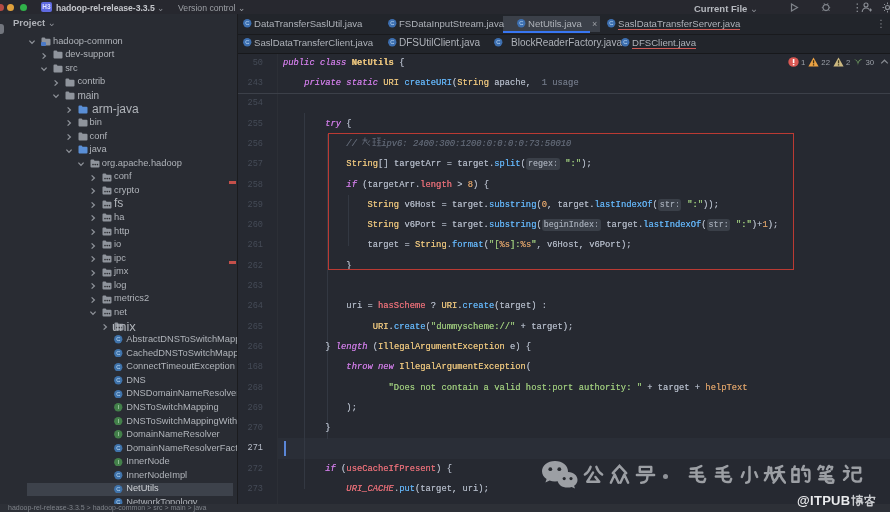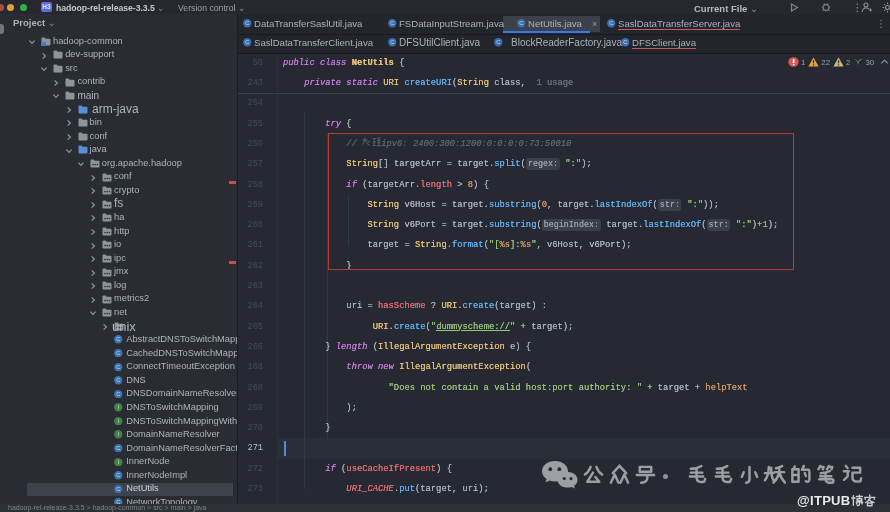--- a/index.html
+++ b/index.html
@@ -35,35 +35,35 @@
 <div class="gn" style="top:316.65px">265</div>
 <div class="gn" style="top:336.95000000000005px">266</div>
 <div class="gn" style="top:357.25px">168</div>
 <div class="gn" style="top:377.54999999999995px">268</div>
 <div class="gn" style="top:397.85px">269</div>
 <div class="gn" style="top:418.15px">270</div>
 <div class="gn" style="top:438.45000000000005px;color:#b7bdc9">271</div>
 <div class="gn" style="top:458.75px">272</div>
 <div class="gn" style="top:479.04999999999995px">273</div>
 <div class="cl" style="top:52.7px"><span style="color:#c678dd;font-style:italic">public class </span><span style="color:#e5c07b;font-weight:bold">NetUtils</span><span> {</span></div>
-<div class="cl" style="top:73.0px"><span>    </span><span style="color:#c678dd;font-style:italic">private static </span><span style="color:#e5c07b">URI </span><span style="color:#61afef">createURI</span><span>(</span><span style="color:#e5c07b">String</span><span> class,</span><span style="color:#6b7280">  1 usage</span></div>
+<div class="cl" style="top:73.0px"><span>    </span><span style="color:#c678dd;font-style:italic">private static </span><span style="color:#e5c07b">URI </span><span style="color:#61afef">createURI</span><span>(</span><span style="color:#e5c07b">String</span><span> apache,</span><span style="color:#6b7280">  1 usage</span></div>
 <div class="cl" style="top:113.64999999999999px"><span>        </span><span style="color:#c678dd;font-style:italic">try</span><span> {</span></div>
 <div class="cl" style="top:133.95px"><span>            </span><span style="color:#5c6370;font-style:italic">// </span><span style="display:inline-block;width:19px;height:12px;vertical-align:-2px;position:relative"><svg width="9" height="10" viewBox="0 0 9 10" style="position:absolute;top:1px;left:0">
         <path d="M3 0.5 C3 3 2 5.5 0.5 7.5 M0.5 3 H5.4 M3.6 3 C4 5.4 5.4 7.2 8 8.4 M6 5.8 L7.8 3.4" stroke="#5c6370" stroke-width="1" fill="none"></path>
       </svg><svg width="9" height="10" viewBox="0 0 9 10" style="position:absolute;top:1px;left:10px">
         <path d="M0.5 1.5 H3.8 M2.2 1.5 V8.5 M0.5 5 H3.8 M0.5 8.5 H3.8 M5 1 H8.7 M6.8 1 V8.8 M5 3.4 H8.7 M5 5.8 H8.7 M4.6 8.8 H9" stroke="#5c6370" stroke-width="0.9" fill="none"></path>
       </svg></span><span style="color:#5c6370;font-style:italic">ipv6: 2400:300:1200:0:0:0:0:73:50010</span></div>
 <div class="cl" style="top:154.25px"><span>            </span><span style="color:#e5c07b">String</span><span>[] targetArr = target.</span><span style="color:#61afef">split</span><span>(</span><span class="chip">regex:</span><span> </span><span style="color:#98c379">":"</span><span>);</span></div>
 <div class="cl" style="top:174.55px"><span>            </span><span style="color:#c678dd;font-style:italic">if</span><span> (targetArr.</span><span style="color:#e06c75">length</span><span> &gt; </span><span style="color:#d19a66">8</span><span>) {</span></div>
 <div class="cl" style="top:194.85px"><span>                </span><span style="color:#e5c07b">String</span><span> v6Host = target.</span><span style="color:#61afef">substring</span><span>(</span><span style="color:#d19a66">0</span><span>, target.</span><span style="color:#61afef">lastIndexOf</span><span>(</span><span class="chip">str:</span><span> </span><span style="color:#98c379">":"</span><span>));</span></div>
 <div class="cl" style="top:215.15px"><span>                </span><span style="color:#e5c07b">String</span><span> v6Port = target.</span><span style="color:#61afef">substring</span><span>(</span><span class="chip">beginIndex:</span><span> target.</span><span style="color:#61afef">lastIndexOf</span><span>(</span><span class="chip">str:</span><span> </span><span style="color:#98c379">":"</span><span>)+</span><span style="color:#d19a66">1</span><span>);</span></div>
 <div class="cl" style="top:235.45px"><span>                </span><span>target = </span><span style="color:#e5c07b">String</span><span>.</span><span style="color:#61afef">format</span><span>(</span><span style="color:#98c379">"[</span><span style="color:#d19a66">%s</span><span style="color:#98c379">]:</span><span style="color:#d19a66">%s</span><span style="color:#98c379">"</span><span>, v6Host, v6Port);</span></div>
 <div class="cl" style="top:255.75px"><span>            }</span></div>
 <div class="cl" style="top:296.35px"><span>            uri = </span><span style="color:#e06c75">hasScheme</span><span> ? </span><span style="color:#e5c07b">URI</span><span>.</span><span style="color:#61afef">create</span><span>(target) :</span></div>
-<div class="cl" style="top:316.65px"><span>                 </span><span style="color:#e5c07b">URI</span><span>.</span><span style="color:#61afef">create</span><span>(</span><span style="color:#98c379">"</span><span style="color:#98c379;text-decoration:underline">dummyscheme://</span><span style="color:#98c379">"</span><span> + target);</span></div>
+<div class="cl" style="top:316.65px"><span>                 </span><span style="color:#e5c07b">URI</span><span>.</span><span style="color:#61afef">create</span><span>(</span><span style="color:#98c379">"</span><span style="color:#98c379;">dummyscheme://</span><span style="color:#98c379">"</span><span> + target);</span></div>
 <div class="cl" style="top:336.95000000000005px"><span>        } </span><span style="color:#c678dd;font-style:italic">length</span><span> (</span><span style="color:#e5c07b">IllegalArgumentException</span><span> e) {</span></div>
 <div class="cl" style="top:357.25px"><span>            </span><span style="color:#c678dd;font-style:italic">throw</span><span> </span><span style="color:#c678dd;font-style:italic">new</span><span> </span><span style="color:#e5c07b">IllegalArgumentException</span><span>(</span></div>
 <div class="cl" style="top:377.54999999999995px"><span>                    </span><span style="color:#98c379">"Does not contain a valid host:port authority: "</span><span> + target + </span><span style="color:#d19a66">helpText</span></div>
 <div class="cl" style="top:397.85px"><span>            );</span></div>
 <div class="cl" style="top:418.15px"><span>        }</span></div>
 <div class="cl" style="top:458.75px"><span>        </span><span style="color:#c678dd;font-style:italic">if</span><span> (</span><span style="color:#e06c75">useCacheIfPresent</span><span>) {</span></div>
 <div class="cl" style="top:479.04999999999995px"><span>            </span><span style="color:#e06c75;font-style:italic">URI_CACHE</span><span>.</span><span style="color:#61afef">put</span><span>(target, uri);</span></div>
 
 <div style="position:absolute;left:237px;top:93px;width:653px;height:1px;background:#3c4049"></div>
 

